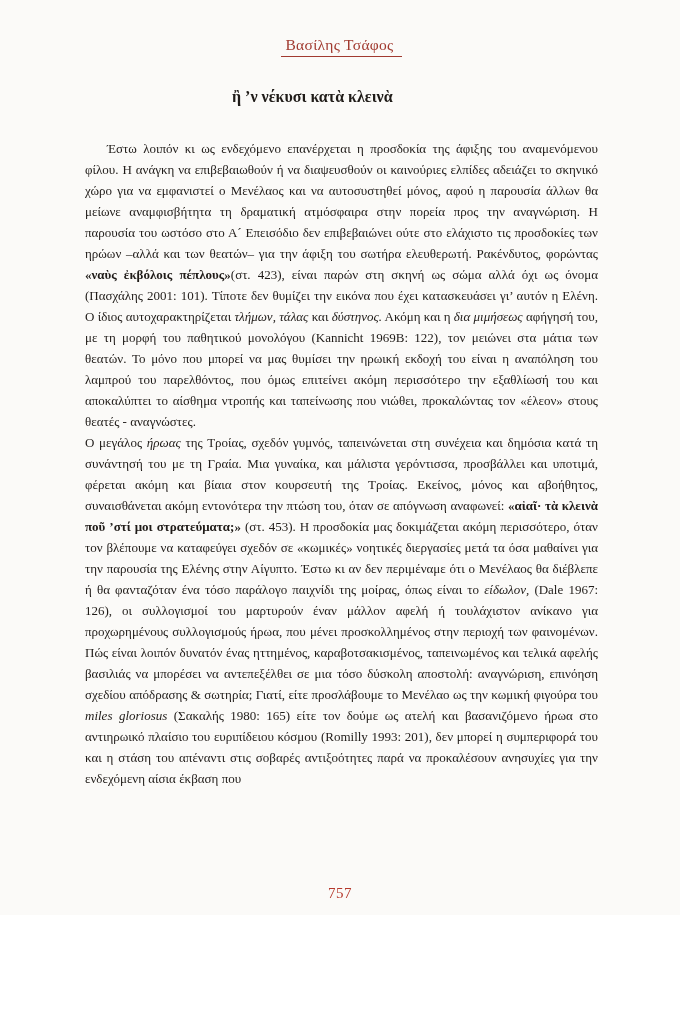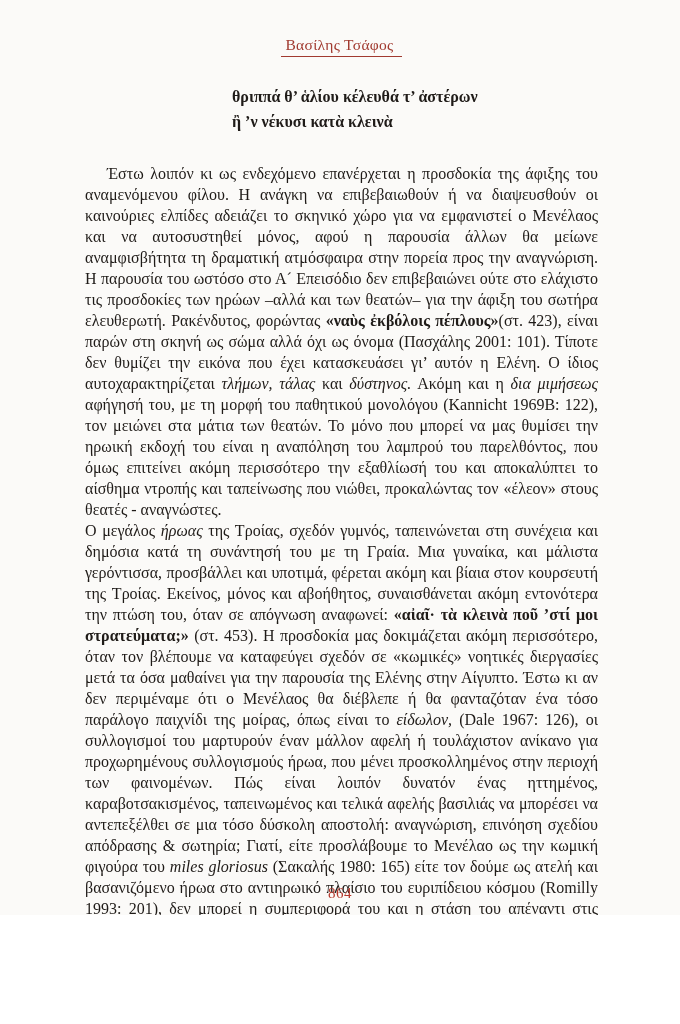--- a/index.html
+++ b/index.html
@@ -35,21 +35,21 @@
     font-size: 16px;
     line-height: 25px;
     color: var(--body_text, #1f1b18);
   }
   .poem-line { white-space: nowrap; }
   .body-text {
     margin-top: 29px;
   }
   .par {
     margin: 0;
-    font-size: 16px;
+    font-size: 13px;
     line-height: 21px;
     text-align: justify;
     color: var(--body_text, #1f1b18);
   }
   .indent { text-indent: 22px; }
   .b { font-weight: bold; }
   .i { font-style: italic; }
   .page-footer {
     position: absolute;
     left: 0;
@@ -66,26 +66,25 @@
 </head>
 <body>
 
 <div class="page">
 
   <div class="running-header">
     <span class="author">Βασίλης Τσάφος</span>
   </div>
 
   <div class="poem">
-    <div class="poem-line">θριππά θ’ ἁλίου κέλευθά τ’ ἀστέρων</div>
     <div class="poem-line">ἢ ’ν νέκυσι κατὰ κλεινὰ</div>
   </div>
 
   <div class="body-text">
     <p class="par indent"><span>Έστω λοιπόν κι ως ενδεχόμενο επανέρχεται η προσδοκία της άφιξης του αναμενόμενου φίλου. Η ανάγκη να επιβεβαιωθούν ή να διαψευσθούν οι καινούριες ελπίδες αδειάζει το σκηνικό χώρο για να εμφανιστεί ο Μενέλαος και να αυτοσυστηθεί μόνος, αφού η παρουσία άλλων θα μείωνε αναμφισβήτητα τη δραματική ατμόσφαιρα στην πορεία προς την αναγνώριση. Η παρουσία του ωστόσο στο Α´ Επεισόδιο δεν επιβεβαιώνει ούτε στο ελάχιστο τις προσδοκίες των ηρώων –αλλά και των θεατών– για την άφιξη του σωτήρα ελευθερωτή. Ρακένδυτος, φορώντας </span><span class="b">«ναὺς ἐκβόλοις πέπλους»</span><span>(στ. 423), είναι παρών στη σκηνή ως σώμα αλλά όχι ως όνομα (Πασχάλης 2001: 101). Τίποτε δεν θυμίζει την εικόνα που έχει κατασκευάσει γι’ αυτόν η Ελένη. Ο ίδιος αυτοχαρακτηρίζεται </span><span class="i">τλήμων, τάλας</span><span> και </span><span class="i">δύστηνος.</span><span> Ακόμη και η </span><span class="i">δια μιμήσεως</span><span> αφήγησή του, με τη μορφή του παθητικού μονολόγου (Kannicht 1969B: 122), τον μειώνει στα μάτια των θεατών. Το μόνο που μπορεί να μας θυμίσει την ηρωική εκδοχή του είναι η αναπόληση του λαμπρού του παρελθόντος, που όμως επιτείνει ακόμη περισσότερο την εξαθλίωσή του και αποκαλύπτει το αίσθημα ντροπής και ταπείνωσης που νιώθει, προκαλώντας τον «έλεον» στους θεατές - αναγνώστες.</span></p>
     <p class="par"><span>Ο μεγάλος </span><span class="i">ήρωας</span><span> της Τροίας, σχεδόν γυμνός, ταπεινώνεται στη συνέχεια και δημόσια κατά τη συνάντησή του με τη Γραία. Μια γυναίκα, και μάλιστα γερόντισσα, προσβάλλει και υποτιμά, φέρεται ακόμη και βίαια στον κουρσευτή της Τροίας. Εκείνος, μόνος και αβοήθητος, συναισθάνεται ακόμη εντονότερα την πτώση του, όταν σε απόγνωση αναφωνεί: </span><span class="b">«αἰαῖ· τὰ κλεινὰ ποῦ ’στί μοι στρατεύματα;»</span><span> (στ. 453). Η προσδοκία μας δοκιμάζεται ακόμη περισσότερο, όταν τον βλέπουμε να καταφεύγει σχεδόν σε «κωμικές» νοητικές διεργασίες μετά τα όσα μαθαίνει για την παρουσία της Ελένης στην Αίγυπτο. Έστω κι αν δεν περιμέναμε ότι ο Μενέλαος θα διέβλεπε ή θα φανταζόταν ένα τόσο παράλογο παιχνίδι της μοίρας, όπως είναι το </span><span class="i">είδωλον,</span><span> (Dale 1967: 126), οι συλλογισμοί του μαρτυρούν έναν μάλλον αφελή ή τουλάχιστον ανίκανο για προχωρημένους συλλογισμούς ήρωα, που μένει προσκολλημένος στην περιοχή των φαινομένων. Πώς είναι λοιπόν δυνατόν ένας ηττημένος, καραβοτσακισμένος, ταπεινωμένος και τελικά αφελής βασιλιάς να μπορέσει να αντεπεξέλθει σε μια τόσο δύσκολη αποστολή: αναγνώριση, επινόηση σχεδίου απόδρασης &amp; σωτηρία; Γιατί, είτε προσλάβουμε το Μενέλαο ως την κωμική φιγούρα του </span><span class="i">miles gloriosus</span><span> (Σακαλής 1980: 165) είτε τον δούμε ως ατελή και βασανιζόμενο ήρωα στο αντιηρωικό πλαίσιο του ευριπίδειου κόσμου (Romilly 1993: 201), δεν μπορεί η συμπεριφορά του και η στάση του απέναντι στις σοβαρές αντιξοότητες παρά να προκαλέσουν ανησυχίες για την ενδεχόμενη αίσια έκβαση που</span></p>
   </div>
 
   <div class="page-footer">
-    <span class="page-number">864</span>
+    <span class="page-number">757</span>
   </div>
 
 </div>
 
 </body></html>

